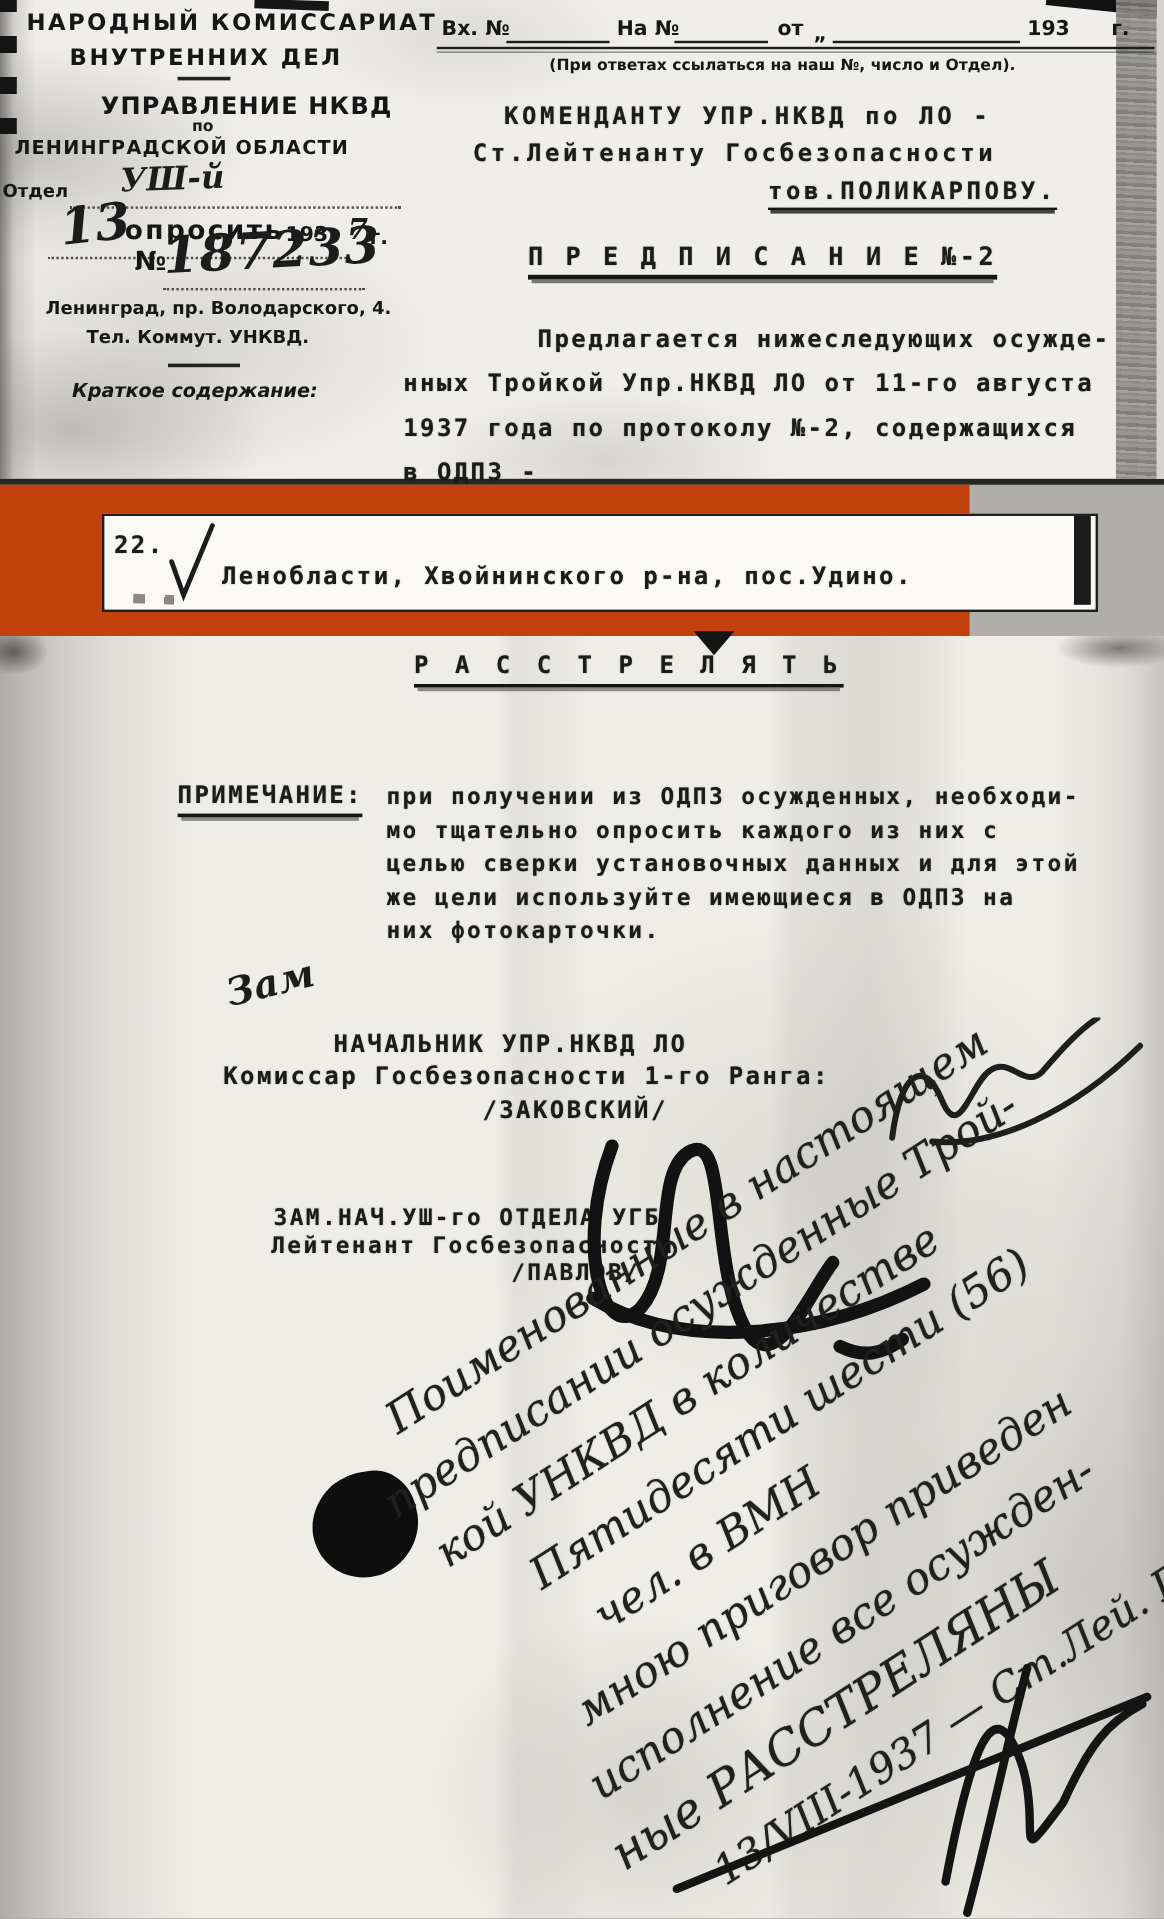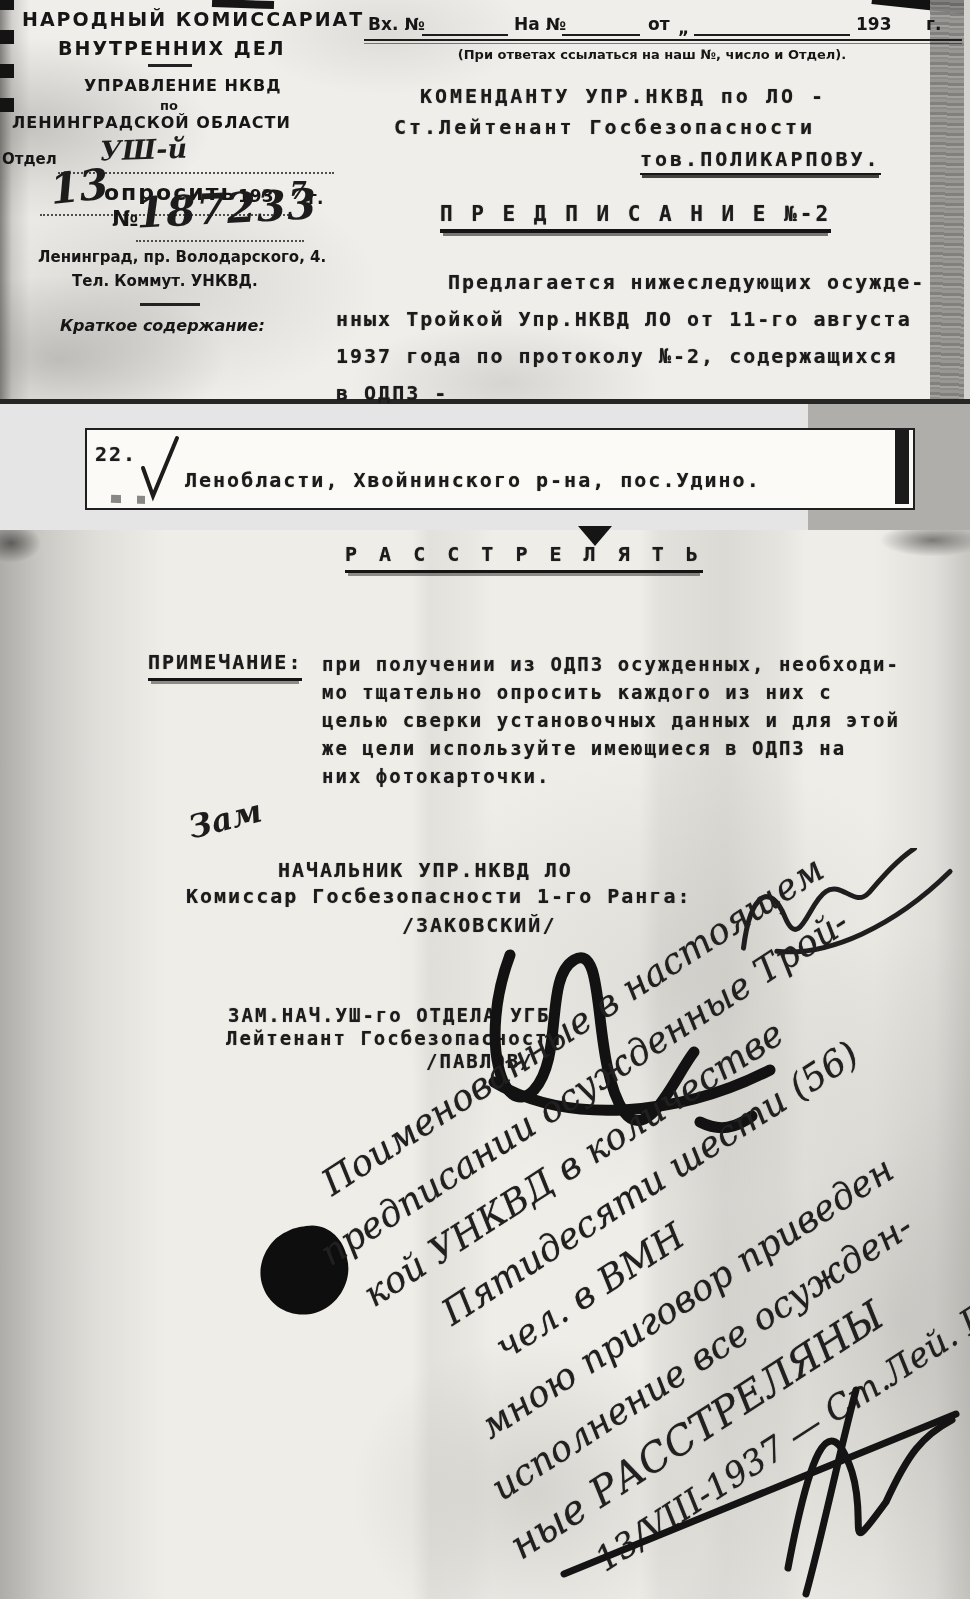--- a/index.html
+++ b/index.html
@@ -30,21 +30,21 @@
     background:repeating-linear-gradient(3deg,#83817e 0 2px,#9b9996 2px 4px,#767472 4px 7px,#8f8d8a 7px 10px);}
   #edge-right-light{left:964px;top:0;width:6px;height:399px;background:#d5d3cf;}
   #corner-tl{left:0;top:0;width:14px;height:112px;
     background:repeating-linear-gradient(0deg,#141414 0 14px,rgba(0,0,0,0) 14px 34px);}
   #mark-top{left:212px;top:0;width:62px;height:8px;background:#161616;transform:rotate(2deg);}
   #corner-tr{left:872px;top:-6px;width:112px;height:16px;background:#121212;transform:rotate(6deg);}
 
   #lh-org1{left:22px;top:8px;font-size:19px;letter-spacing:2px;}
   #lh-org2{left:58px;top:37px;font-size:19px;letter-spacing:2px;}
   #lh-divider{left:148px;top:64px;width:44px;border-top:3px solid #222;}
-  #lh-upr{left:84px;top:76px;font-size:16px;letter-spacing:1px;}
+  #lh-upr{left:84px;top:76px;font-size:20px;letter-spacing:1px;}
   #lh-po{left:160px;top:98px;font-size:13px;}
   #lh-obl{left:12px;top:113px;font-size:16px;letter-spacing:1px;}
   #otdel-label{left:2px;top:150px;font-size:15px;}
   #otdel-value{left:100px;top:134px;font-size:27px;transform:rotate(-2deg);}
   #otdel-rule{left:58px;top:172px;width:276px;}
   #date-day{left:50px;top:162px;font-size:42px;transform:rotate(-6deg);}
   #date-month{left:104px;top:180px;font-size:22px;letter-spacing:2px;}
   #date-year{left:238px;top:186px;font-size:17px;}
   #date-year-digit{left:290px;top:176px;font-size:24px;}
   #date-g{left:308px;top:188px;font-size:17px;}
@@ -73,21 +73,21 @@
   #adr1{left:420px;top:84px;font-size:20px;letter-spacing:3px;}
   #adr2{left:394px;top:115px;font-size:20px;letter-spacing:3px;}
   #adr3{left:640px;top:147px;font-size:20px;letter-spacing:3px;}
   #title{left:440px;top:202px;font-size:21px;letter-spacing:3px;}
   #body1{left:448px;top:270px;font-size:20px;}
   #body2{left:336px;top:307px;font-size:20px;}
   #body3{left:336px;top:344px;font-size:20px;}
   #body4{left:336px;top:381px;font-size:20px;}
 
   
-  #band{left:0;top:404px;width:808px;height:126px;background:#e5e5e5;}
+  #band{left:0;top:404px;width:808px;height:126px;background:#c2410c;}
   #strip{left:85px;top:24px;width:826px;height:78px;background:#fbfaf7;border:2px solid #1f1f1f;}
   #entry-num{left:8px;top:12px;font-size:20px;}
   #check-svg{left:52px;top:4px;}
   #entry-l1{left:98px;top:10px;font-size:20px;}
   #entry-l2{left:98px;top:38px;font-size:20px;}
   #strip-bar{left:808px;top:0;width:14px;height:74px;background:#1b1b1b;}
   #partial-mark{left:24px;top:66px;width:72px;height:8px;opacity:.55;transform:rotate(2deg);
     background:linear-gradient(90deg,#2a2a2a 0 10px,transparent 10px 26px,#2a2a2a 26px 34px,transparent 34px 72px);}
 
   
@@ -178,21 +178,21 @@
     <div id="form-ot" class="abs lh">от</div>
     <div id="form-quote" class="abs lh">„</div>
     <div id="form-seg3" class="abs rule"></div>
     <div id="form-193" class="abs lh">193</div>
     <div id="form-g" class="abs lh">г.</div>
     <div id="form-rule-main" class="abs rule"></div>
     <div id="form-rule-sub" class="abs"></div>
     <div id="form-note" class="abs lh">(При ответах ссылаться на наш №, число и Отдел).</div>
 
     <div id="adr1" class="abs typed">КОМЕНДАНТУ УПР.НКВД по ЛО -</div>
-    <div id="adr2" class="abs typed">Ст.Лейтенант Госбезопасности</div>
+    <div id="adr2" class="abs typed">Ст.Лейтенанту Госбезопасности</div>
     <div id="adr3" class="abs typed u-double">тов.ПОЛИКАРПОВУ.</div>
 
     <div id="title" class="abs typed u-thick">П Р Е Д П И С А Н И Е  №-2</div>
     <div id="body1" class="abs typed">Предлагается нижеследующих осужде-</div>
     <div id="body2" class="abs typed">нных Тройкой Упр.НКВД ЛО от 11-го августа</div>
     <div id="body3" class="abs typed">1937 года по протоколу №-2, содержащихся</div>
     <div id="body4" class="abs typed">в ОДПЗ -</div>
   </div>
 
   <div id="band" class="abs">

